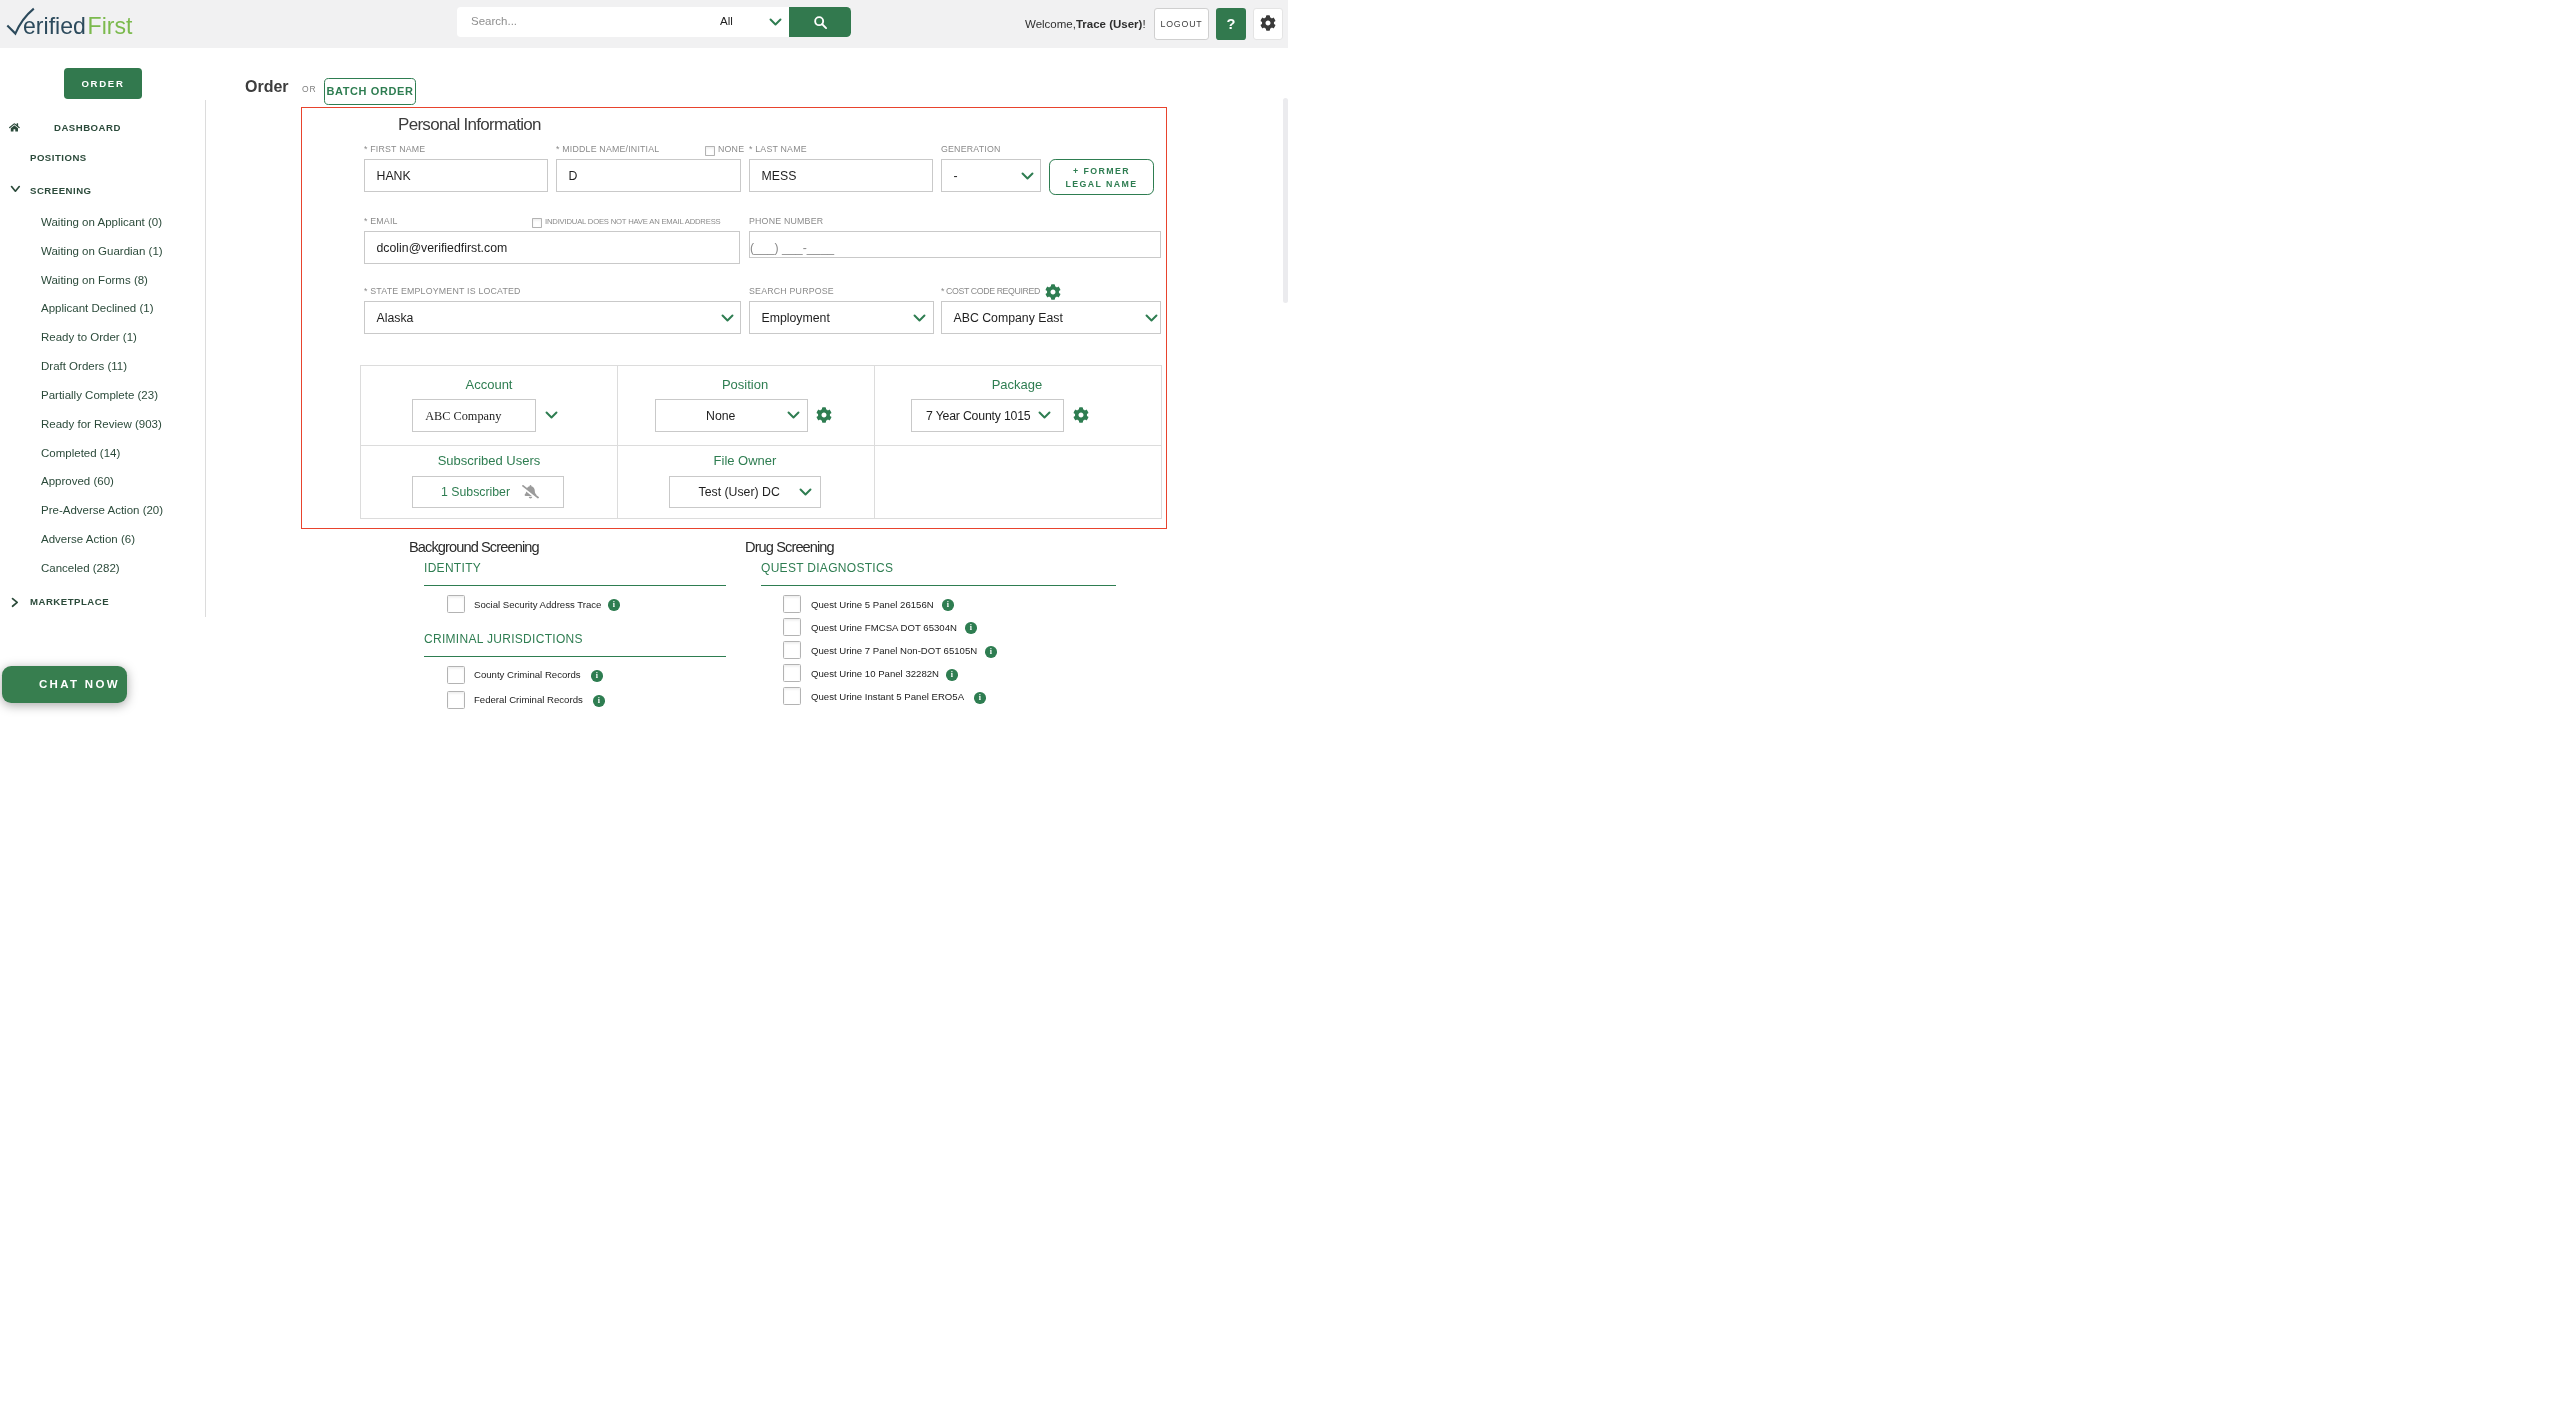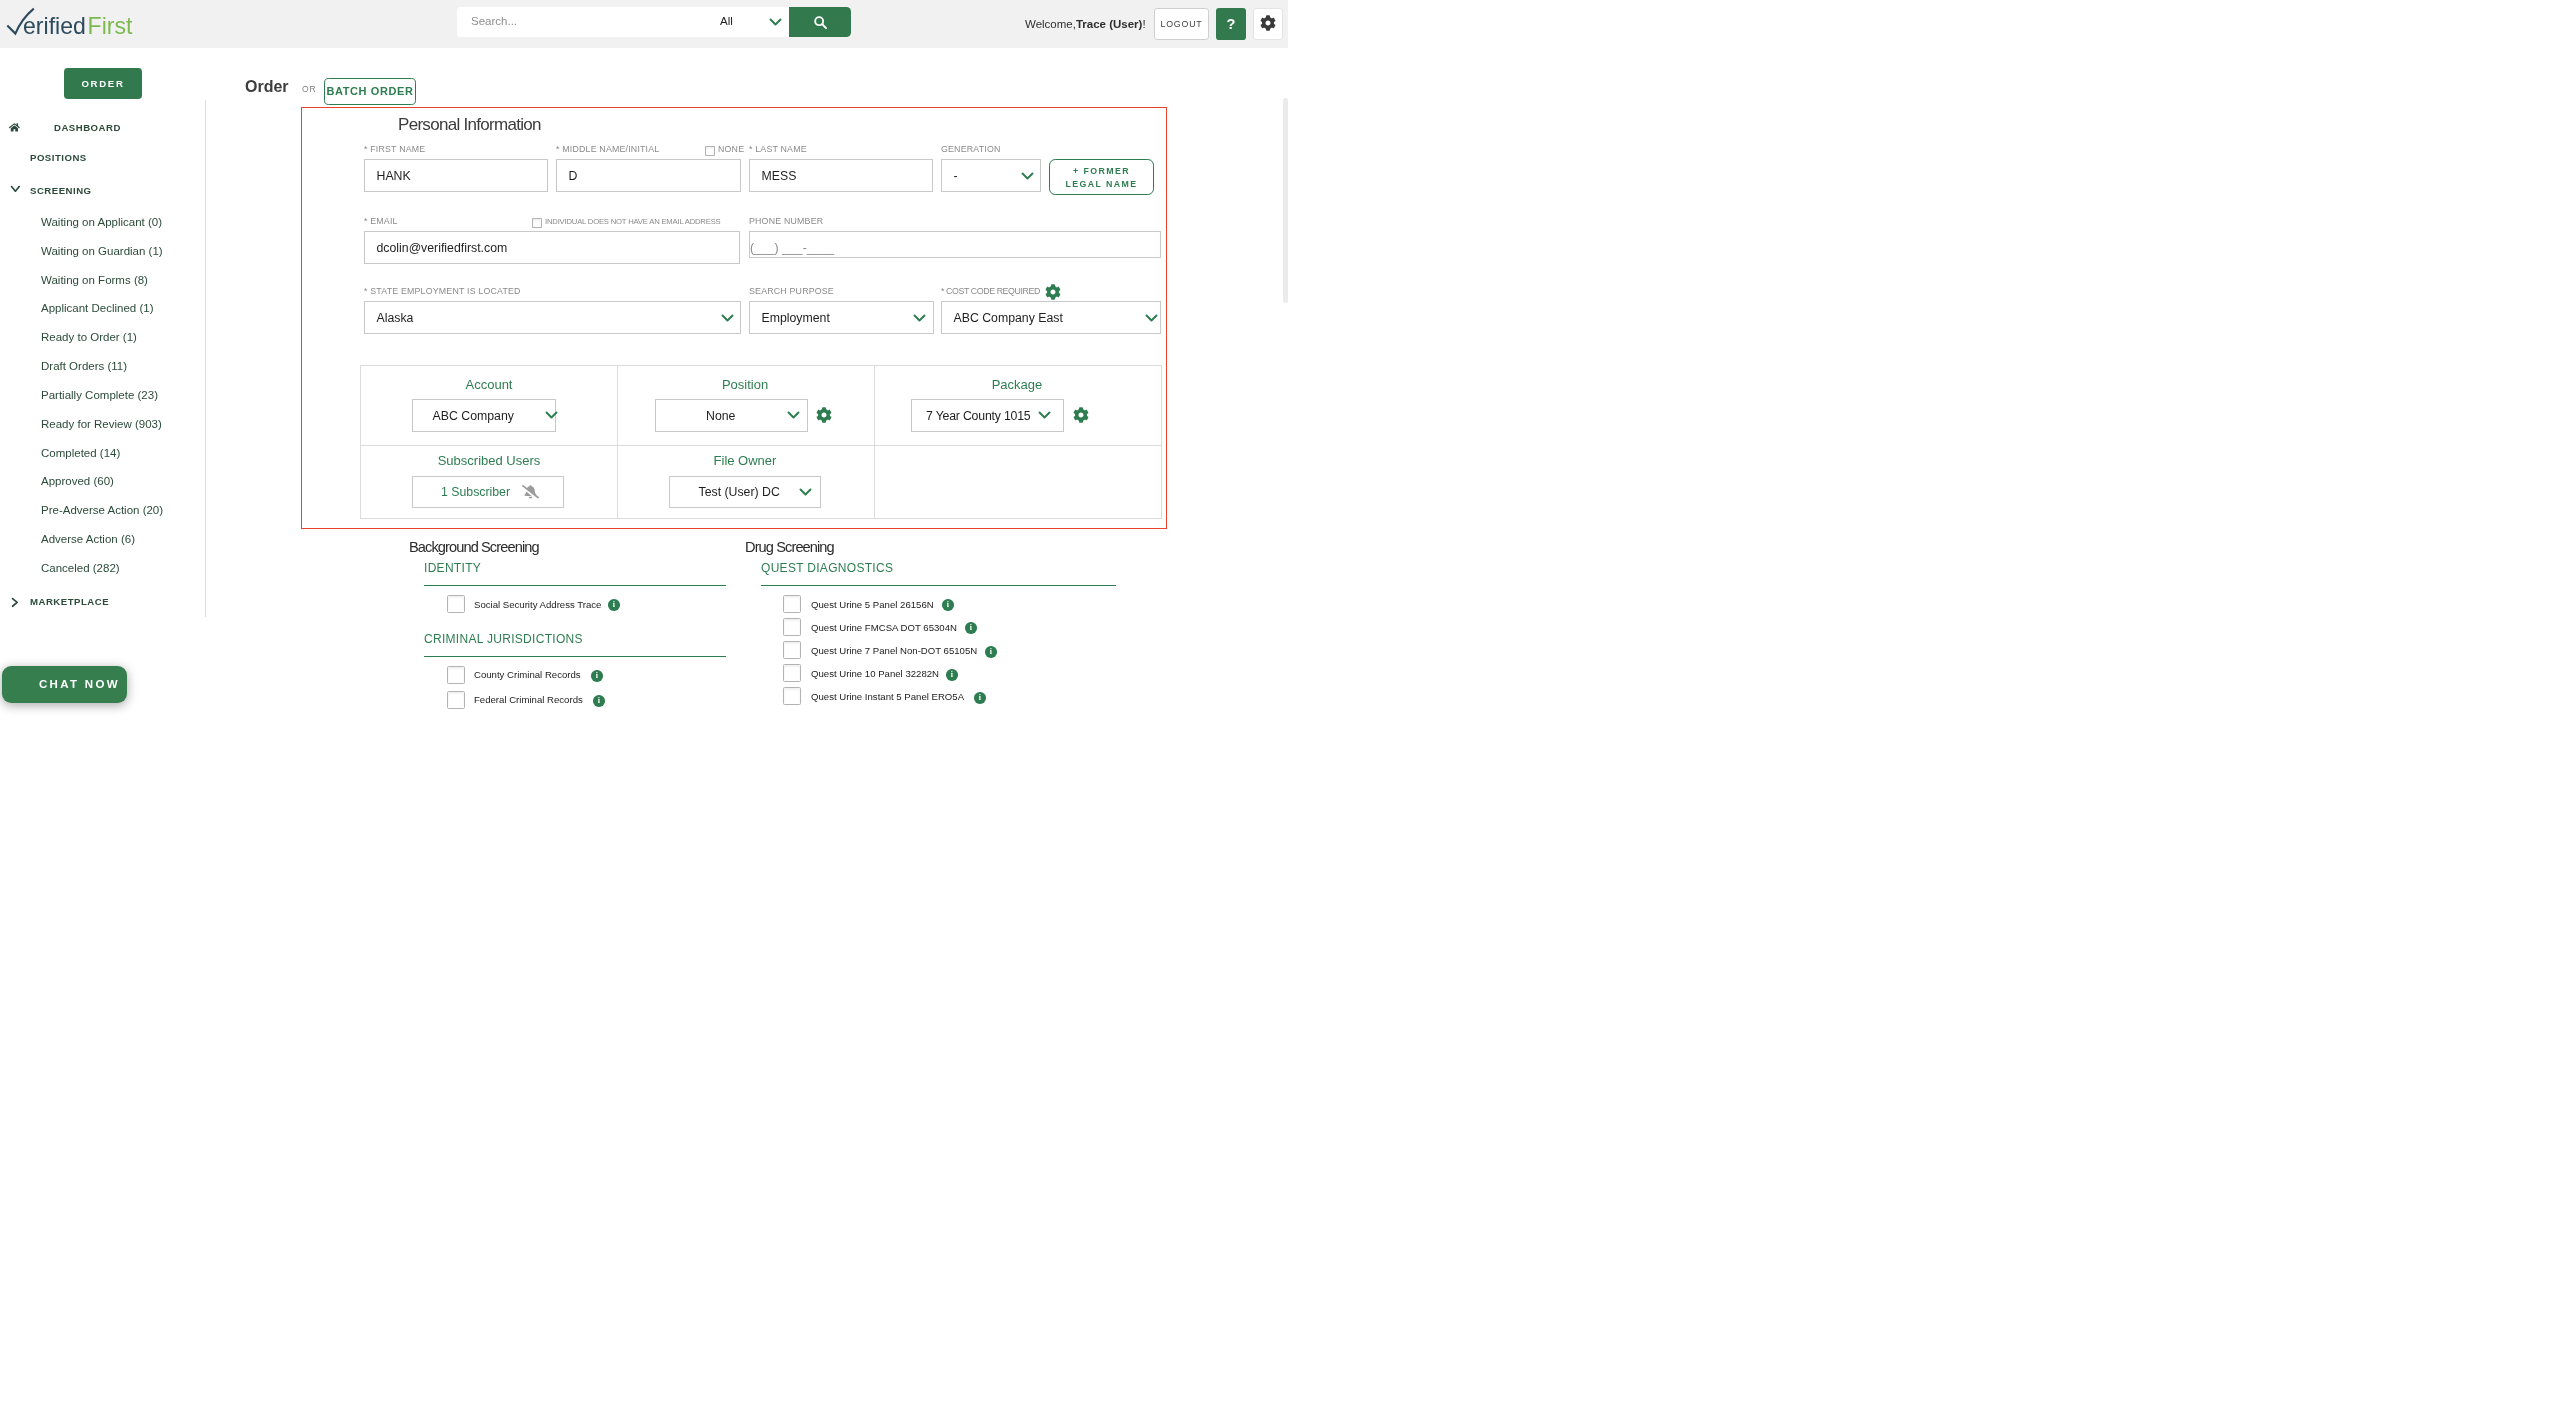--- a/index.html
+++ b/index.html
@@ -155,21 +155,21 @@
 <div class="gline" style="left:360px;top:518px;width:802px;height:0.8px;"></div>
 <div class="gline" style="left:360px;top:365px;width:0.8px;height:153px;"></div>
 <div class="gline" style="left:617px;top:365px;width:0.8px;height:153px;"></div>
 <div class="gline" style="left:874px;top:365px;width:0.8px;height:153px;"></div>
 <div class="gline" style="left:1161px;top:365px;width:0.8px;height:153px;"></div>
 
 <div class="tlbl" style="left:412px;top:377px;width:154px;">Account</div>
 <div class="tlbl" style="left:668px;top:377px;width:154px;">Position</div>
 <div class="tlbl" style="left:940px;top:377px;width:154px;">Package</div>
 
-<div class="sel" style="left:412px;top:399px;width:144px;height:33px;line-height:32px;text-align:center;padding-right:21.5px;">ABC Company</div>
+<div class="sel" style="left:412px;top:399px;width:124px;height:33px;line-height:32px;text-align:center;padding-right:21.5px;font-family:Liberation Serif, serif;">ABC Company</div>
 <svg class="abs" style="left:545px;top:411px;" width="13" height="8.5" viewBox="0 0 17 11">
     <polyline class="chv" points="2,2 8.5,8.5 15,2"></polyline>
   </svg>
 <div class="sel" style="left:655px;top:399px;width:153px;height:33px;line-height:32px;text-align:center;padding-right:21.5px;">None</div>
 <svg class="abs" style="left:787px;top:411px;" width="13" height="8.5" viewBox="0 0 17 11">
     <polyline class="chv" points="2,2 8.5,8.5 15,2"></polyline>
   </svg>
 <svg class="abs" style="left:816px;top:407px;" width="16" height="16" viewBox="0 0 512 512">
   <path fill="#2e7d51" d="M487.4 315.7l-42.6-24.6c4.3-23.2 4.3-47 0-70.2l42.6-24.6c4.9-2.8 7.1-8.6 5.5-14-11.1-35.6-30-67.8-54.7-94.6-3.8-4.1-10-5.1-14.8-2.3L380.8 110c-17.9-15.4-38.5-27.3-60.8-35.1V25.8c0-5.6-3.9-10.5-9.4-11.7-36.7-8.2-74.3-7.8-109.2 0-5.5 1.2-9.4 6.1-9.4 11.7V75c-22.2 7.9-42.8 19.8-60.8 35.1L88.7 85.5c-4.9-2.8-11-1.9-14.8 2.3-24.7 26.7-43.6 58.9-54.7 94.6-1.7 5.4.6 11.2 5.5 14L67.3 221c-4.3 23.2-4.3 47 0 70.2l-42.6 24.6c-4.9 2.8-7.1 8.6-5.5 14 11.1 35.6 30 67.8 54.7 94.6 3.8 4.1 10 5.1 14.8 2.3l42.6-24.6c17.9 15.4 38.5 27.3 60.8 35.1v49.2c0 5.6 3.9 10.5 9.4 11.7 36.7 8.2 74.3 7.8 109.2 0 5.5-1.2 9.4-6.1 9.4-11.7v-49.2c22.2-7.9 42.8-19.8 60.8-35.1l42.6 24.6c4.9 2.8 11 1.9 14.8-2.3 24.7-26.7 43.6-58.9 54.7-94.6 1.7-5.4-.6-11.2-5.5-14zM256 336c-44.1 0-80-35.9-80-80s35.9-80 80-80 80 35.9 80 80-35.9 80-80 80z"></path>
 </svg>

